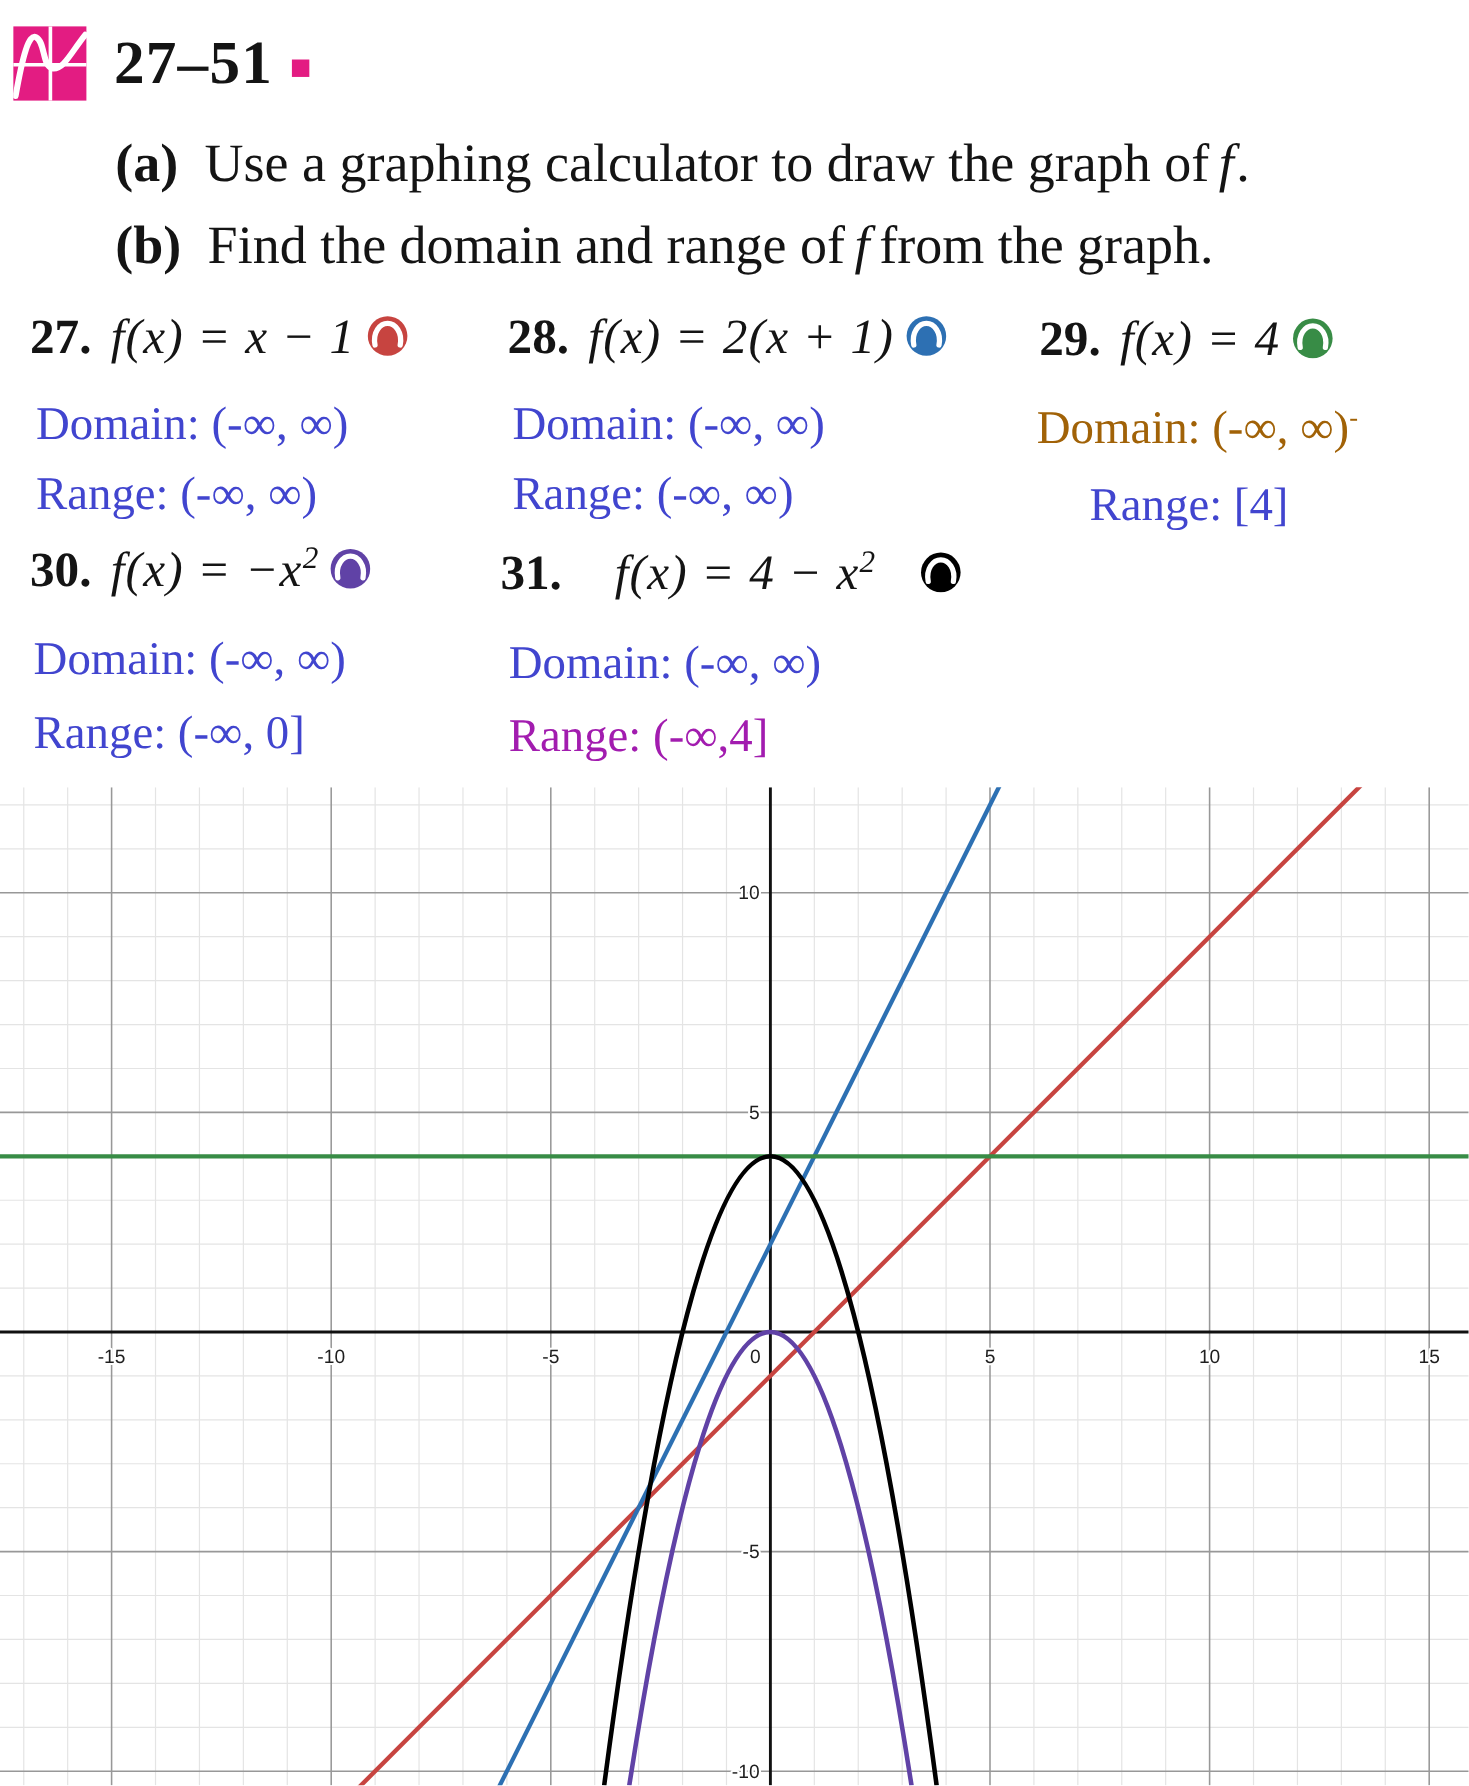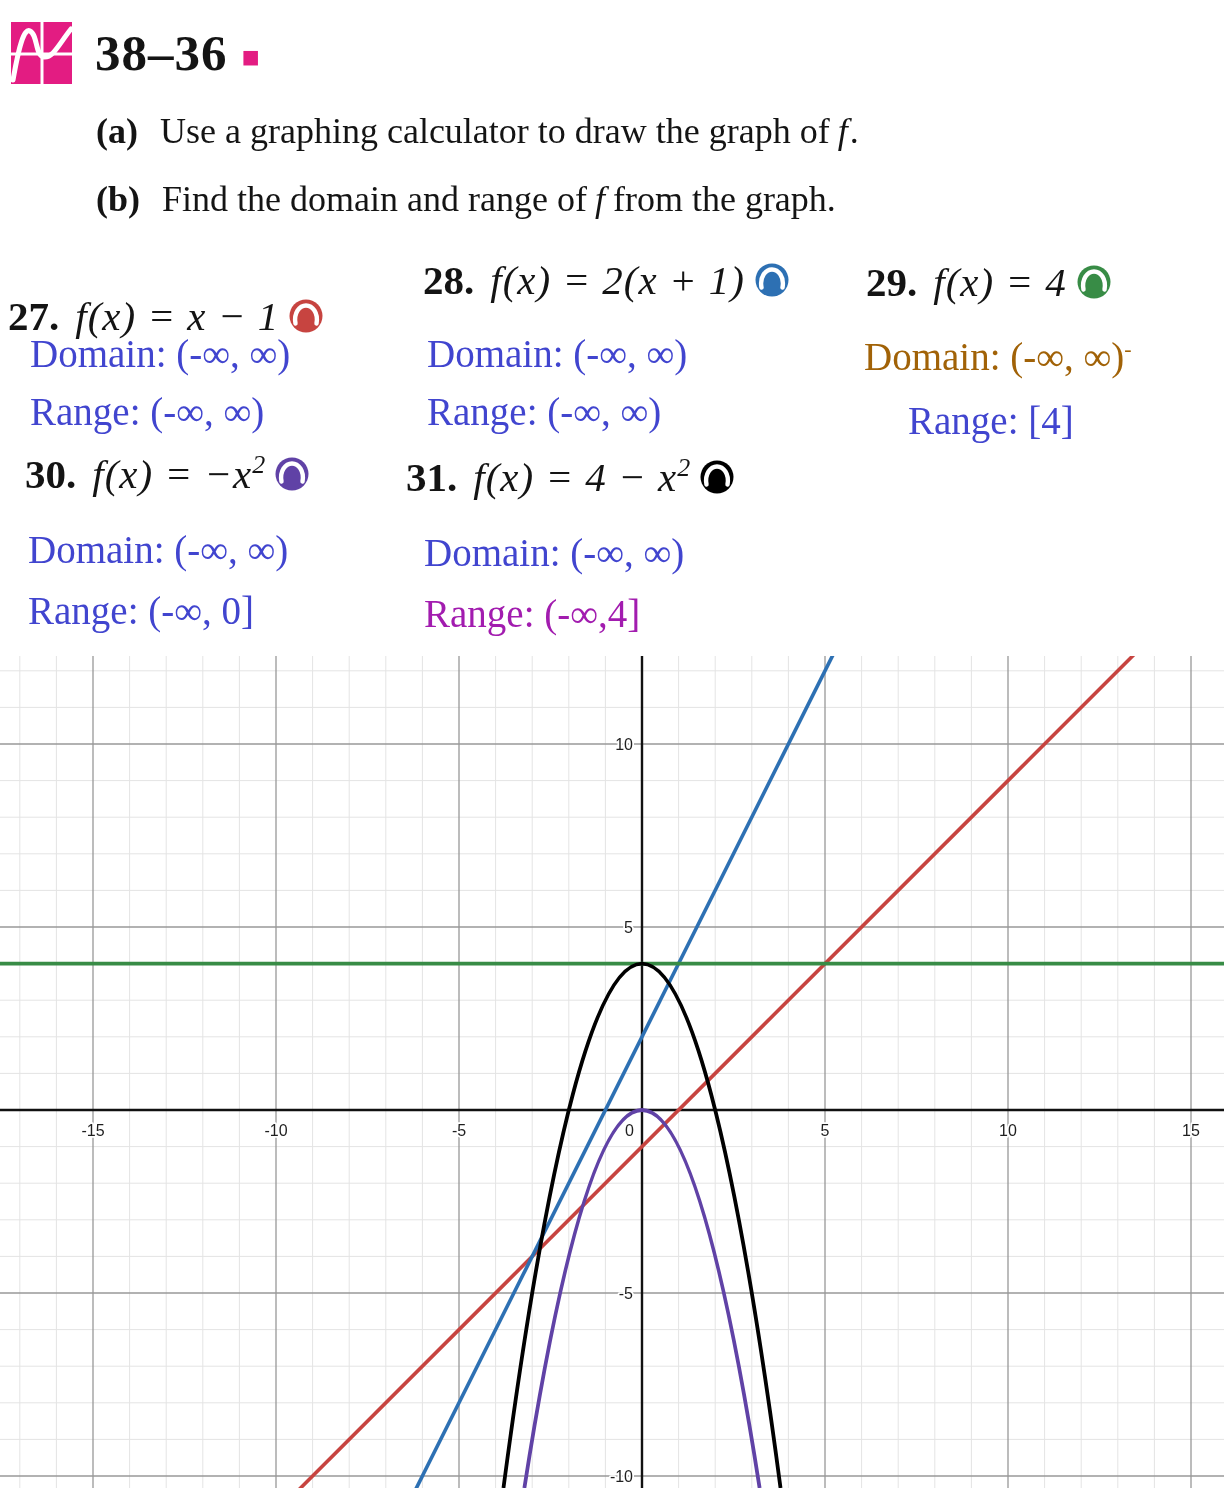--- a/index.html
+++ b/index.html
@@ -5,21 +5,21 @@
   html,body{margin:0;padding:0;background:#ffffff;}
   body{width:1224px;height:1488px;position:relative;overflow:hidden;
        font-family:"Liberation Serif",serif;color:#141414;}
   .abs{position:absolute;}
 
   
   .hdr-row{left:95px;top:24px;display:flex;align-items:baseline;white-space:nowrap;}
   .range-lbl{font-size:51px;font-weight:bold;letter-spacing:1px;}
   .bullet{font-size:30px;margin:0 16px 0 14px;position:relative;top:-3px;}
   .hdr-title{font-size:45px;}
-  .item-row{font-size:36px;white-space:nowrap;}
+  .item-row{font-size:45px;white-space:nowrap;}
   .item-lbl{font-weight:bold;margin-right:22px;}
   i.mathf{font-style:italic;margin:0 8px;}
   i.mathf.tight-r{margin-right:2px;}
 
   
   .calc-icon{left:11px;top:20px;}
 
   
   .prob{display:flex;align-items:center;white-space:nowrap;}
   .pnum{font-size:41px;font-weight:bold;margin-right:16px;}
@@ -38,32 +38,32 @@
 <body>
 
 <svg class="abs calc-icon" width="62" height="64" viewBox="0 0 62 64">
   <rect x="0" y="2" width="61" height="62" fill="#e31c82"></rect>
   <line x1="31" y1="2" x2="31" y2="64" stroke="#ffffff" stroke-width="3"></line>
   <line x1="0" y1="34" x2="61" y2="34" stroke="#ffffff" stroke-width="3"></line>
   <path d="M 2 60 C 8 26 13 8 19 11 C 27 15 24 36 33 37 C 42 38 48 24 60 9" fill="none" stroke="#ffffff" stroke-width="5" stroke-linecap="round"></path>
 </svg>
 
 <div class="abs hdr-row">
-  <span class="range-lbl">38–36</span>
+  <span class="range-lbl">27–51</span>
   <span class="bullet" style="color: rgb(227, 28, 130);">■</span>
 </div>
 
 <div class="abs item-row" style="left:96px;top:110px;">
   <span class="item-lbl">(a)</span><span>Use a graphing calculator to draw the graph of</span><i class="mathf tight-r">f</i><span>.</span>
 </div>
 <div class="abs item-row" style="left:96px;top:178px;">
   <span class="item-lbl">(b)</span><span>Find the domain and range of</span><i class="mathf">f</i><span>from the graph.</span>
 </div>
 
-<div class="abs prob" style="left:8px;top:256px;margin-top:36px;">
+<div class="abs prob" style="left:25px;top:256px;">
   <span class="pnum">27.</span>
   <span class="eq"><span>f(x) = x − 1</span><sup></sup></span>
   <svg class="badge" width="34" height="34" viewBox="-17 -17 34 34">
     <circle r="16.5" fill="#c74440"></circle>
     <path d="M -10.5 7.5 C -12.5 -3 -6.5 -10.5 0 -10.5 C 6.5 -10.5 12.5 -3 10.5 7.5" fill="none" stroke="#ffffff" stroke-width="4.4" stroke-linecap="round"></path>
   </svg>
 </div>
 <div class="abs ans" style="left: 30px; top: 331px; color: rgb(65, 69, 207);"><span>Domain: (-∞, ∞)</span></div>
 <div class="abs ans" style="left: 30px; top: 389px; color: rgb(65, 69, 207);"><span>Range: (-∞, ∞)</span></div>
 
@@ -93,21 +93,21 @@
   <span class="pnum">30.</span>
   <span class="eq"><span>f(x) = −x</span><sup>2</sup></span>
   <svg class="badge" width="34" height="34" viewBox="-17 -17 34 34">
     <circle r="16.5" fill="#6042a6"></circle>
     <path d="M -10.5 7.5 C -12.5 -3 -6.5 -10.5 0 -10.5 C 6.5 -10.5 12.5 -3 10.5 7.5" fill="none" stroke="#ffffff" stroke-width="4.4" stroke-linecap="round"></path>
   </svg>
 </div>
 <div class="abs ans" style="left: 28px; top: 527px; color: rgb(65, 69, 207);"><span>Domain: (-∞, ∞)</span></div>
 <div class="abs ans" style="left: 28px; top: 588px; color: rgb(65, 69, 207);"><span>Range: (-∞, 0]</span></div>
 
-<div class="abs prob" style="left:406px;top:453px;">
+<div class="abs prob" style="left:417px;top:453px;gap:28px;">
   <span class="pnum">31.</span>
   <span class="eq"><span>f(x) = 4 − x</span><sup>2</sup></span>
   <svg class="badge" width="34" height="34" viewBox="-17 -17 34 34">
     <circle r="16.5" fill="#000000"></circle>
     <path d="M -10.5 7.5 C -12.5 -3 -6.5 -10.5 0 -10.5 C 6.5 -10.5 12.5 -3 10.5 7.5" fill="none" stroke="#ffffff" stroke-width="4.4" stroke-linecap="round"></path>
   </svg>
 </div>
 <div class="abs ans" style="left: 424px; top: 530px; color: rgb(65, 69, 207);"><span>Domain: (-∞, ∞)</span></div>
 <div class="abs ans" style="left: 424px; top: 591px; color: #a21caf;"><span>Range: (-∞,4]</span></div>
 

